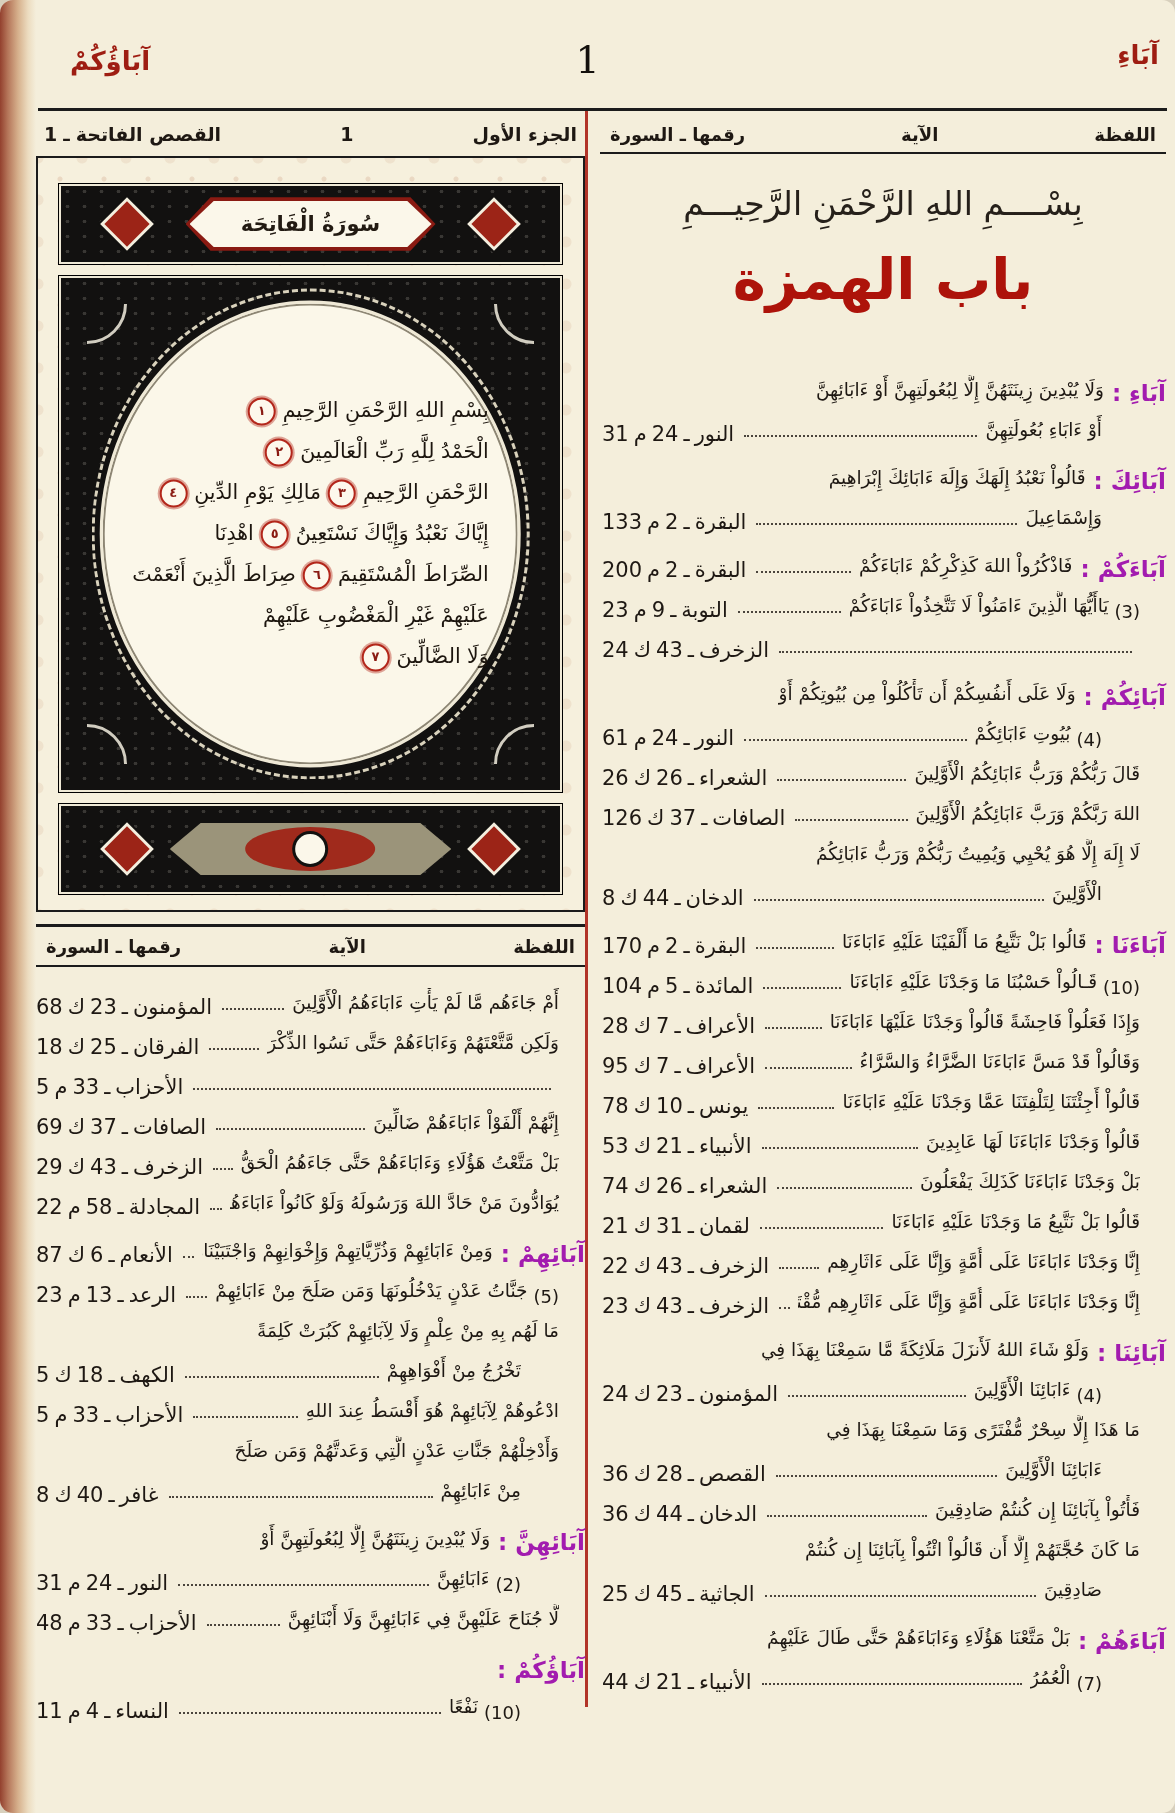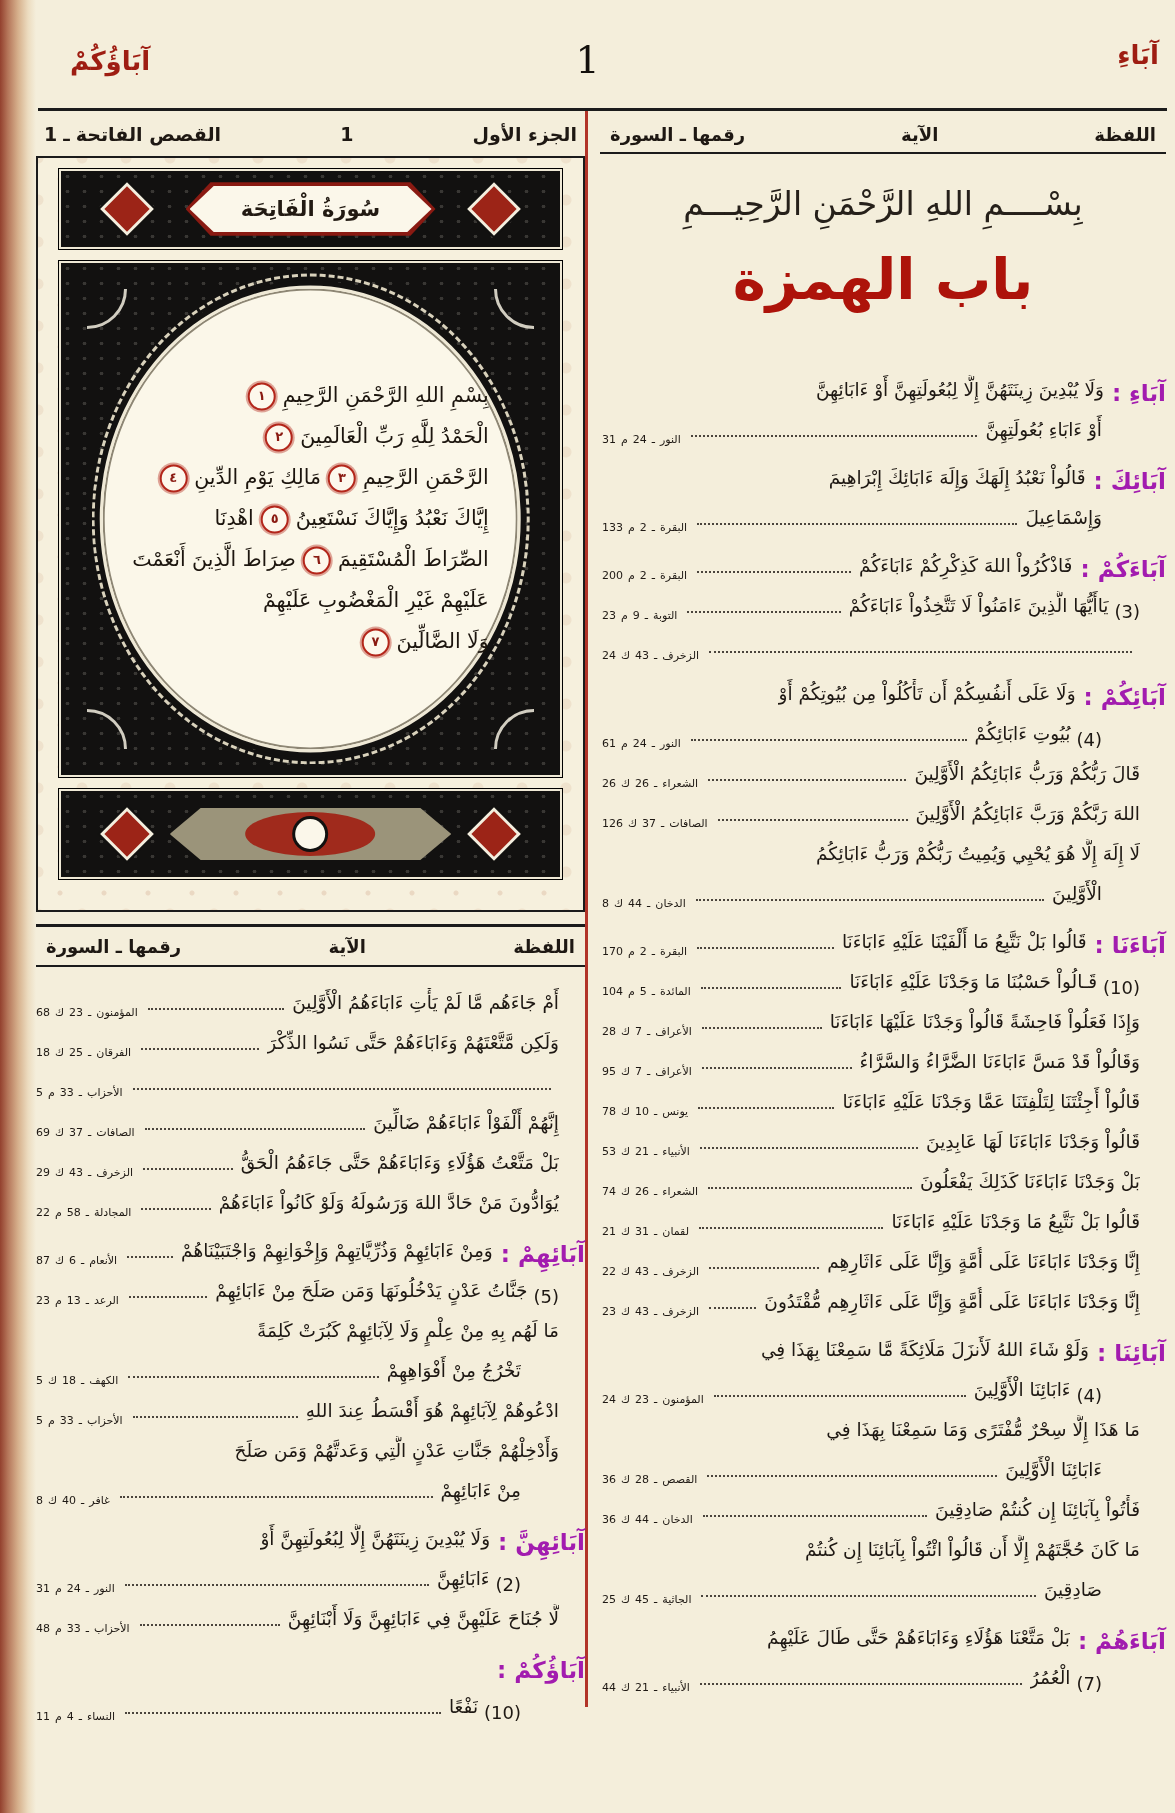--- a/index.html
+++ b/index.html
@@ -1,19 +1,19 @@
 <!DOCTYPE html>
 <html lang="ar"><head>
 <meta charset="utf-8">
 <style>
   html,body{margin:0;padding:0;background:#d8d0bd;}
   #page{
     position:relative;width:1175px;height:1813px;margin:0 auto;
     background:#f4eedb;
-    font-family:"DejaVu Sans",sans-serif;color:#1e1813;overflow:hidden;
+    font-family:"DejaVu Sans",sans-serif;color:#1e1813;overflow:hidden;border-radius:13px;
   }
   
   #gutter{position:absolute;left:0;top:0;bottom:0;width:36px;
     background:linear-gradient(90deg,#93402e 0%,#b5765a 22%,#d6b08c 50%,#ecdcc0 78%,rgba(244,238,219,0) 100%);}
   
   .run-head{position:absolute;font-weight:bold;color:#9e1d12;font-size:26px;}
   #run-head-left{left:70px;top:46px;}
   #run-head-right{right:16px;top:40px;}
   #page-number{position:absolute;left:50%;transform:translateX(-50%);top:38px;
     font-family:"DejaVu Serif",serif;font-size:38px;color:#14100c;}
@@ -25,21 +25,21 @@
     font-weight:bold;font-size:18px;padding:0 10px;}
   .entries{direction:rtl;}
   .entry-row{display:flex;direction:rtl;align-items:flex-end;min-height:38px;padding-top:2px;}
   .entry-row.has-head{min-height:46px;}
   .ind-1{padding-right:26px;}
   .ind-2{padding-right:64px;}
   .headword{color:#a21caf;font-weight:bold;font-size:23px;white-space:nowrap;margin-left:8px;}
   .count{direction:ltr;font-size:18px;margin-left:6px;white-space:nowrap;}
   .quote{font-size:18.5px;white-space:nowrap;flex-shrink:1;min-width:0;overflow:hidden;line-height:1.65;}
   .leader{flex:1 1 12px;min-width:10px;border-bottom:2px dotted #4a443c;margin:0 8px 9px 6px;}
-  .ref{direction:ltr;display:inline-flex;gap:5px;align-items:baseline;font-size:11px;
+  .ref{direction:ltr;display:inline-flex;gap:5px;align-items:baseline;font-size:21px;
     white-space:nowrap;margin-right:4px;}
   .ref span{display:inline-block;}
 
   
   #right-col{position:absolute;left:600px;top:116px;width:566px;}
   #right-col .tbl-head{height:36px;border-bottom:2px solid #1b1b1b;}
   #basmala{text-align:center;margin-top:30px;font-size:33px;color:#26201a;direction:rtl;}
   #chapter-title{text-align:center;margin-top:24px;font-size:56px;font-weight:bold;color:#ad130a;direction:rtl;}
   #right-col .entries{margin-top:46px;padding-left:2px;}
 
@@ -47,21 +47,21 @@
   #left-col{position:absolute;left:36px;top:116px;width:549px;}
   #plate-header{display:flex;direction:rtl;justify-content:space-between;align-items:center;
     height:36px;font-weight:bold;font-size:19px;padding:0 8px;}
   .num-name{direction:ltr;display:inline-flex;gap:6px;}
   
   #plate{margin-top:4px;height:756px;border:2px solid #1b1b1b;background:#f6f0dd;
     background-image:
       radial-gradient(circle,rgba(186,122,88,.20) 2px,transparent 3px),
       radial-gradient(circle,rgba(186,122,88,.12) 5px,transparent 6px);
     background-size:44px 42px,44px 42px;background-position:0 0,22px 21px;
-    padding:10px 20px;box-sizing:border-box;}
+    padding:25px 20px;box-sizing:border-box;}
   .black-band{position:relative;background:#121110;border:1px solid #000;
     box-shadow:inset 0 0 0 2px #efe9d6, inset 0 0 0 4px #121110;
     background-image:radial-gradient(rgba(248,243,228,.17) 1.6px,transparent 2.2px);
     background-size:17px 15px;}
   #band-top{height:80px;}
   .cartouche{position:absolute;left:50%;top:50%;transform:translate(-50%,-50%);
     width:250px;height:58px;background:#8a1a12;
     clip-path:polygon(0 50%,10% 4%,90% 4%,100% 50%,90% 96%,10% 96%);
     display:flex;align-items:center;justify-content:center;}
   .cartouche-inner{width:242px;height:50px;background:#fbf7ea;

